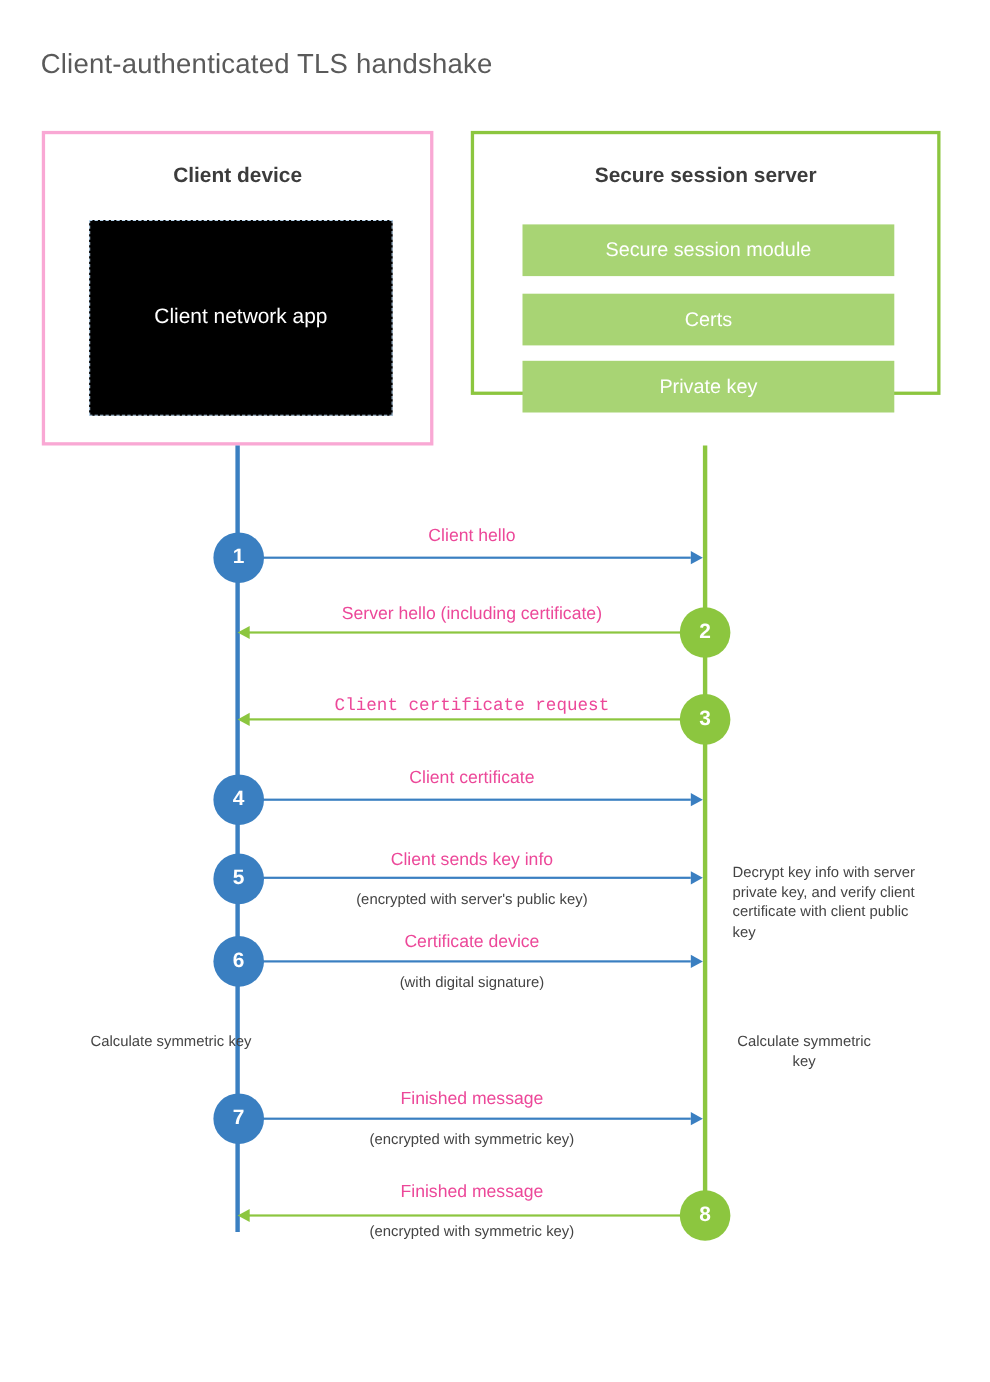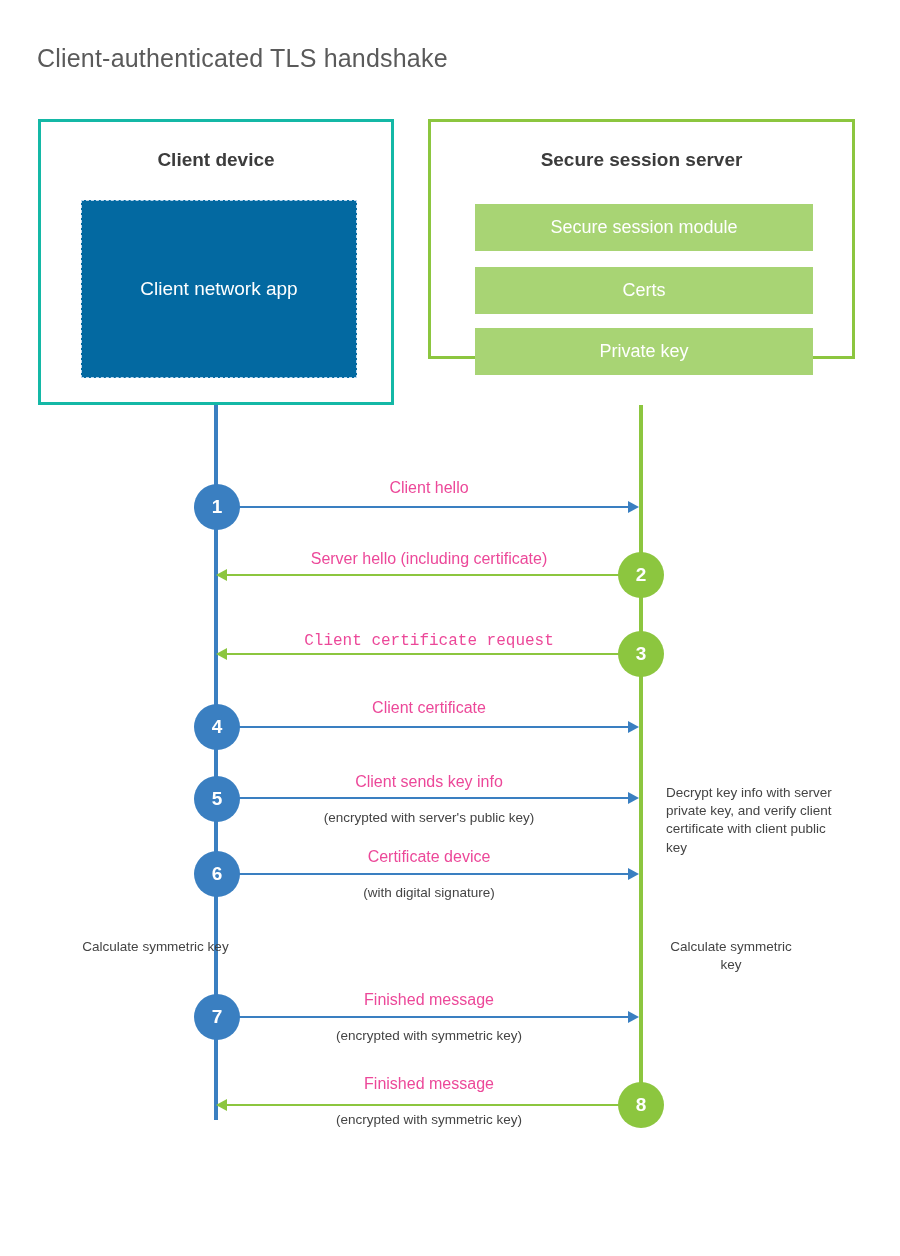--- a/index.html
+++ b/index.html
@@ -29,21 +29,21 @@
   .actor-box {
     position: absolute;
     box-sizing: border-box;
     background: #ffffff;
   }
   #client-box {
     left: 38px;
     top: 119px;
     width: 356px;
     height: 286px;
-    border: 3px solid #14b8a6;
+    border: 3px solid #f9a8d4;
   }
   #server-box {
     left: 428px;
     top: 119px;
     width: 427px;
     height: 240px;
     border: 3px solid #8cc63f;
   }
   .actor-title {
     text-align: center;
@@ -52,21 +52,21 @@
     color: #3c3c3c;
     margin-top: 27px;
   }
 
   .client-app {
     position: absolute;
     left: 40px;
     top: 78px;
     width: 276px;
     height: 178px;
-    background: #0369a1;
+    background: #000000;
     border: 1px dashed #bcd8ef;
     box-sizing: border-box;
     color: #ffffff;
     font-size: 19px;
     display: flex;
     align-items: center;
     justify-content: center;
     text-align: center;
     line-height: 1.35;
   }

